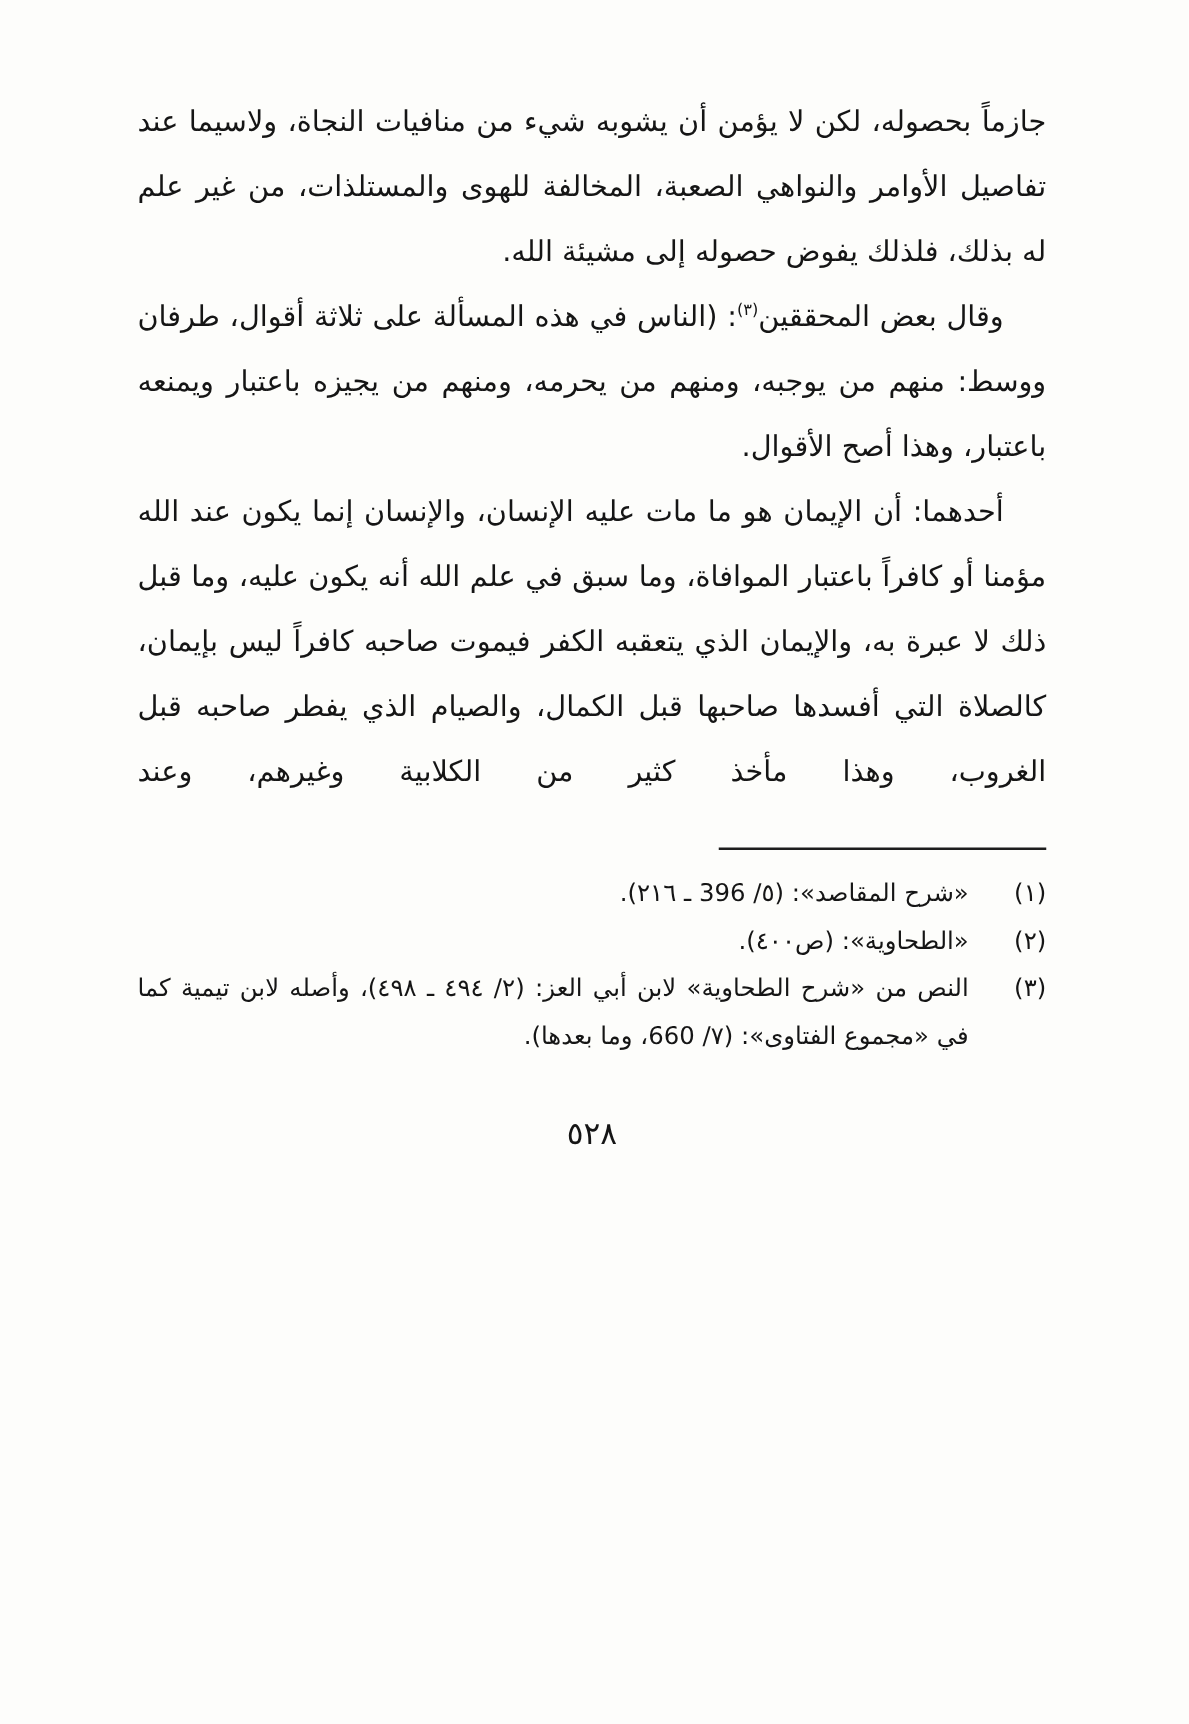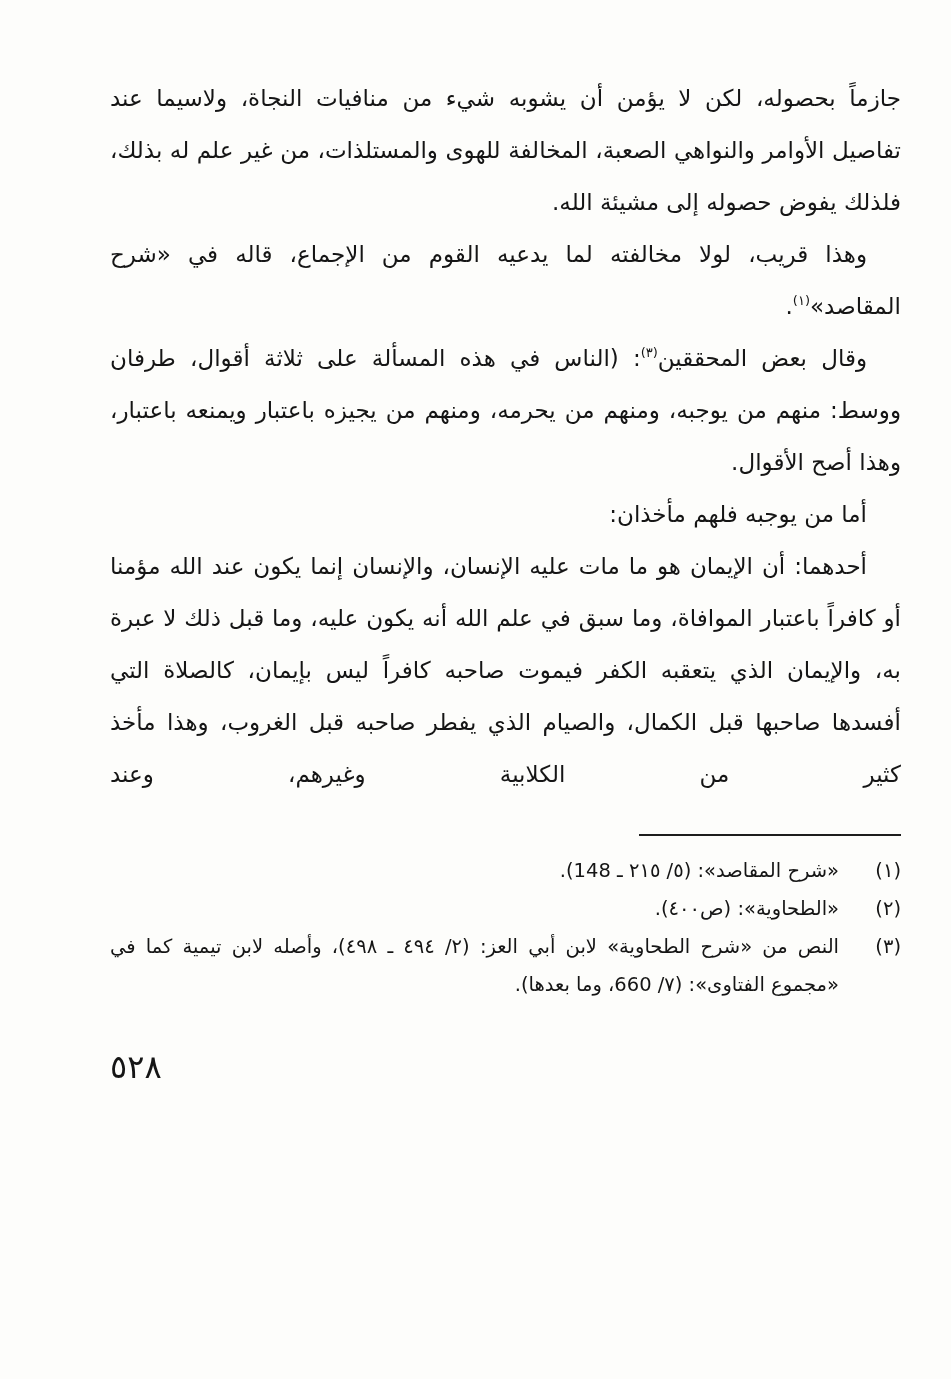--- a/index.html
+++ b/index.html
@@ -10,21 +10,21 @@
     }
     .page {
       position: relative;
       width: 951px;
       height: 1379px;
       margin: 0 auto;
       background: #fdfdfb;
       direction: rtl;
       font-family: "DejaVu Sans", sans-serif;
       color: #151515;
-      padding: 72px 50px 0 110px;
+      padding: 72px 114px 0 110px;
       overflow: hidden;
     }
     .body-text {
       font-size: 23px;
       line-height: 52px;
       text-align: justify;
     }
     .body-text p {
       margin: 0;
     }
@@ -55,42 +55,40 @@
     }
     .fn-marker {
       flex: 0 0 auto;
       min-width: 38px;
     }
     .fn-text {
       flex: 1 1 auto;
       text-align: justify;
     }
     .page-number {
-      text-align: left;
-      font-size: 32px;
+      text-align: center;
+      font-size: 25px;
       margin-top: 44px;
       letter-spacing: 2px;
     }
   </style>
 </head>
 <body>
 
 <div class="page">
   <main class="body-text">
       <p class="">جازماً بحصوله، لكن لا يؤمن أن يشوبه شيء من منافيات النجاة، ولاسيما عند تفاصيل الأوامر والنواهي الصعبة، المخالفة للهوى والمستلذات، من غير علم له بذلك، فلذلك يفوض حصوله إلى مشيئة الله.</p>
-      <p class="indent">وهذا قريب، لولا مخالفته لما يدعيه القوم من الإجماع، قاله في «شرح المقاصد»<span class="fn-ref">(١)</span>.</p>
       <p class="indent">وقال بعض المحققين<span class="fn-ref">(٣)</span>: (الناس في هذه المسألة على ثلاثة أقوال، طرفان ووسط: منهم من يوجبه، ومنهم من يحرمه، ومنهم من يجيزه باعتبار ويمنعه باعتبار، وهذا أصح الأقوال.</p>
-      <p class="indent">أما من يوجبه فلهم مأخذان:</p>
       <p class="indent justify-last">أحدهما: أن الإيمان هو ما مات عليه الإنسان، والإنسان إنما يكون عند الله مؤمنا أو كافراً باعتبار الموافاة، وما سبق في علم الله أنه يكون عليه، وما قبل ذلك لا عبرة به، والإيمان الذي يتعقبه الكفر فيموت صاحبه كافراً ليس بإيمان، كالصلاة التي أفسدها صاحبها قبل الكمال، والصيام الذي يفطر صاحبه قبل الغروب، وهذا مأخذ كثير من الكلابية وغيرهم، وعند</p>
     </main>
   <div class="footnote-sep"></div>
   <section class="footnotes">
       <div class="footnote">
         <span class="fn-marker">(١)</span>
-        <span class="fn-text">«شرح المقاصد»: (٥/ ٢١٥ ـ 148).</span>
+        <span class="fn-text">«شرح المقاصد»: (٥/ 396 ـ ٢١٦).</span>
       </div>
       <div class="footnote">
         <span class="fn-marker">(٢)</span>
         <span class="fn-text">«الطحاوية»: (ص٤٠٠).</span>
       </div>
       <div class="footnote">
         <span class="fn-marker">(٣)</span>
         <span class="fn-text">النص من «شرح الطحاوية» لابن أبي العز: (٢/ ٤٩٤ ـ ٤٩٨)، وأصله لابن تيمية كما في «مجموع الفتاوى»: (٧/ 660، وما بعدها).</span>
       </div>
     </section>

